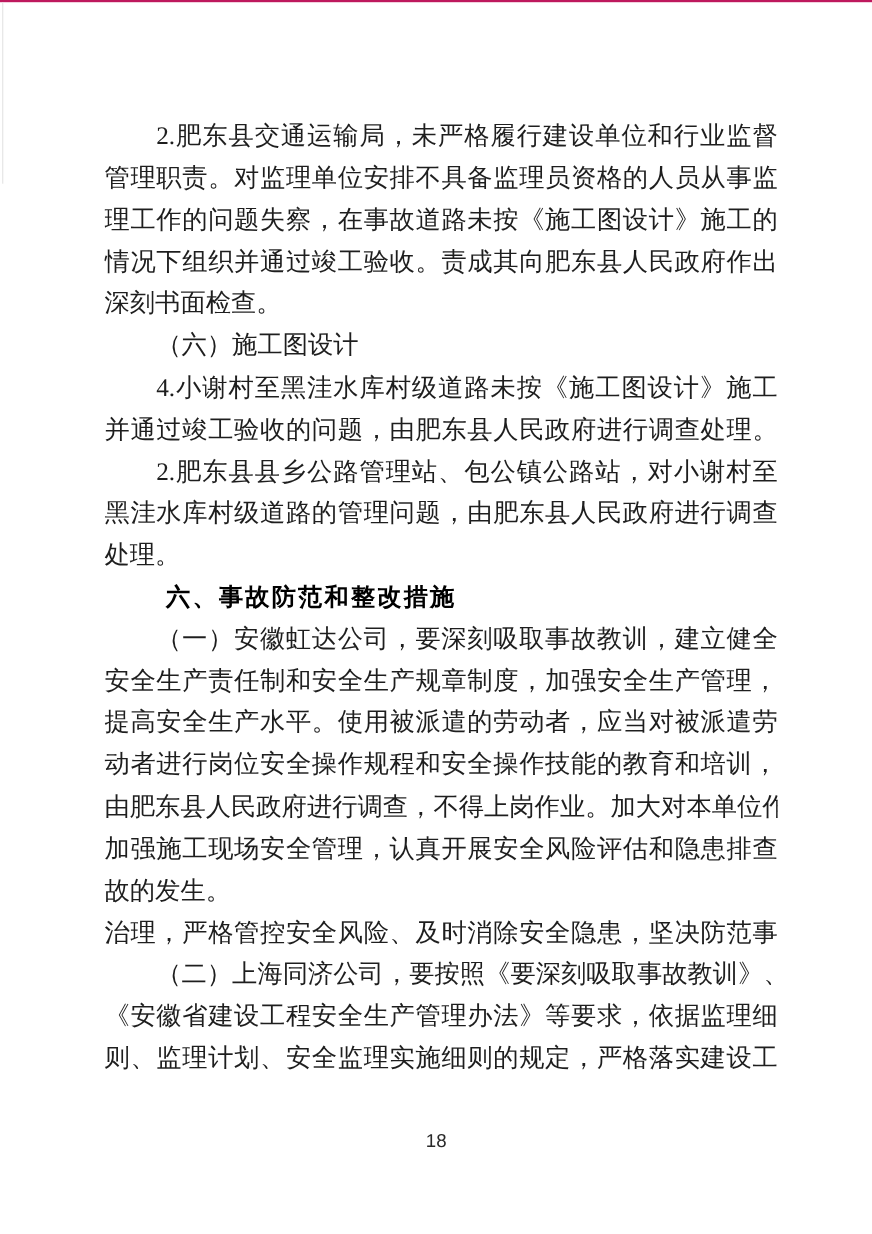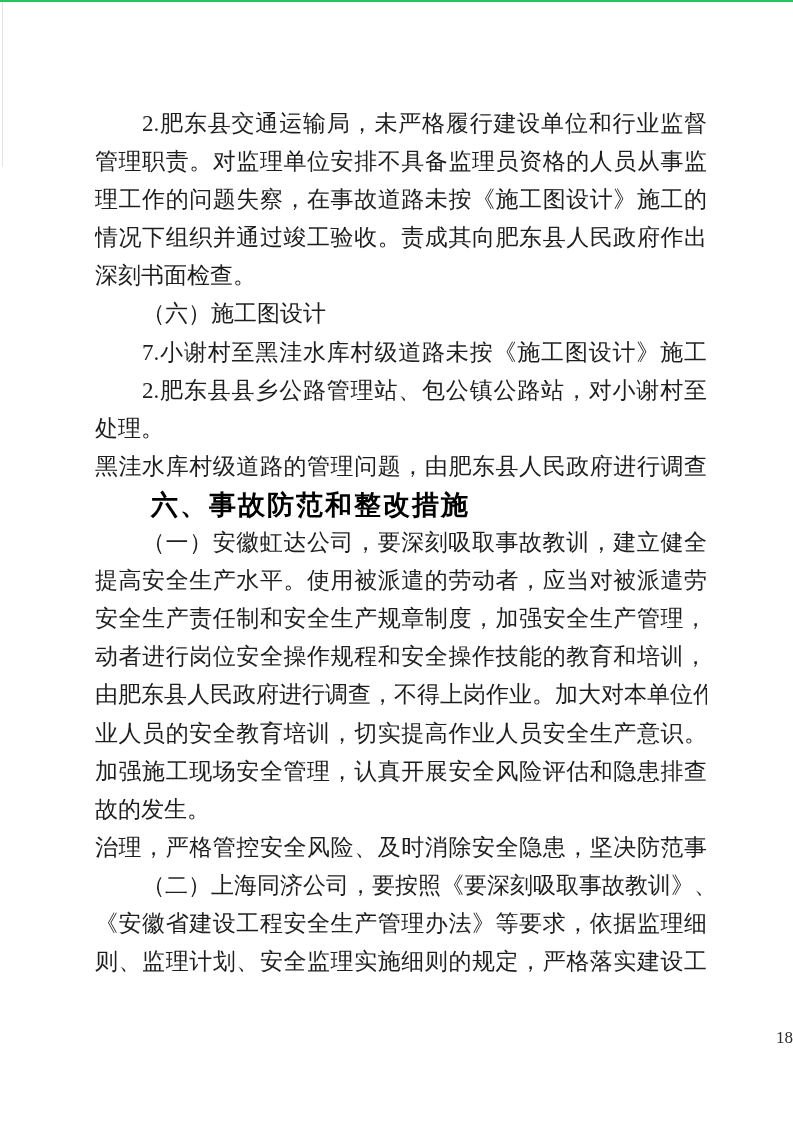--- a/index.html
+++ b/index.html
@@ -4,21 +4,21 @@
 <style>
   html, body { margin: 0; padding: 0; }
   body { background: #ffffff; }
 
   .page {
     position: relative;
     width: 793px;
     height: 1122px;
     background: #ffffff;
     box-sizing: border-box;
-    border-top: 2px solid #22c55e;
+    border-top: 2px solid #be185d;
     overflow: hidden;
     font-family: "Liberation Serif", serif;
   }
 
   .scan-left-edge {
     position: absolute;
     left: 2px; top: 0; bottom: 955px;
     width: 1px;
     background: #e3e3e3;
   }
@@ -46,61 +46,61 @@
   .line.indent { padding-left: 47px; }
 
   .line.nofill {
     text-align: left;
     text-align-last: left;
   }
 
   .line.heading {
     font-family: "Liberation Sans", sans-serif;
     font-weight: 700;
-    font-size: 27px;
+    font-size: 22px;
     letter-spacing: 2px;
     color: #000000;
     padding-left: 56px;
     text-align: right;
     text-align-last: left;
   }
 
   .page-number {
     position: absolute;
     left: 0; right: 0;
     top: 1026px;
-    text-align: right;
+    text-align: center;
     font-size: 17px;
     color: #2a2a2a;
-    font-family: Liberation Serif, serif;
+    font-family: Liberation Sans, sans-serif;
   }
 </style>
 </head>
 <body>
 
 <div class="page">
   <div class="scan-left-edge"></div>
   <div class="content" id="document-body">
       <div class="line indent">2.肥东县交通运输局，未严格履行建设单位和行业监督</div>
       <div class="line">管理职责。对监理单位安排不具备监理员资格的人员从事监</div>
       <div class="line">理工作的问题失察，在事故道路未按《施工图设计》施工的</div>
       <div class="line">情况下组织并通过竣工验收。责成其向肥东县人民政府作出</div>
       <div class="line nofill">深刻书面检查。</div>
       <div class="line indent nofill">（六）施工图设计</div>
-      <div class="line indent">7.小谢村至黑洼水库村级道路未按《施工图设计》施工</div>
+      <div class="line indent">4.小谢村至黑洼水库村级道路未按《施工图设计》施工</div>
+      <div class="line">并通过竣工验收的问题，由肥东县人民政府进行调查处理。</div>
       <div class="line indent">2.肥东县县乡公路管理站、包公镇公路站，对小谢村至</div>
+      <div class="line">黑洼水库村级道路的管理问题，由肥东县人民政府进行调查</div>
       <div class="line nofill">处理。</div>
-      <div class="line">黑洼水库村级道路的管理问题，由肥东县人民政府进行调查</div>
       <div class="line nofill heading">六、事故防范和整改措施</div>
       <div class="line indent">（一）安徽虹达公司，要深刻吸取事故教训，建立健全</div>
+      <div class="line">安全生产责任制和安全生产规章制度，加强安全生产管理，</div>
       <div class="line">提高安全生产水平。使用被派遣的劳动者，应当对被派遣劳</div>
-      <div class="line">安全生产责任制和安全生产规章制度，加强安全生产管理，</div>
       <div class="line">动者进行岗位安全操作规程和安全操作技能的教育和培训，</div>
       <div class="line">由肥东县人民政府进行调查，不得上岗作业。加大对本单位作</div>
-      <div class="line">业人员的安全教育培训，切实提高作业人员安全生产意识。</div>
       <div class="line">加强施工现场安全管理，认真开展安全风险评估和隐患排查</div>
       <div class="line nofill">故的发生。</div>
       <div class="line">治理，严格管控安全风险、及时消除安全隐患，坚决防范事</div>
       <div class="line indent">（二）上海同济公司，要按照《要深刻吸取事故教训》、</div>
       <div class="line">《安徽省建设工程安全生产管理办法》等要求，依据监理细</div>
       <div class="line">则、监理计划、安全监理实施细则的规定，严格落实建设工</div>
     </div>
   <div class="page-number">18</div>
 </div>
 

